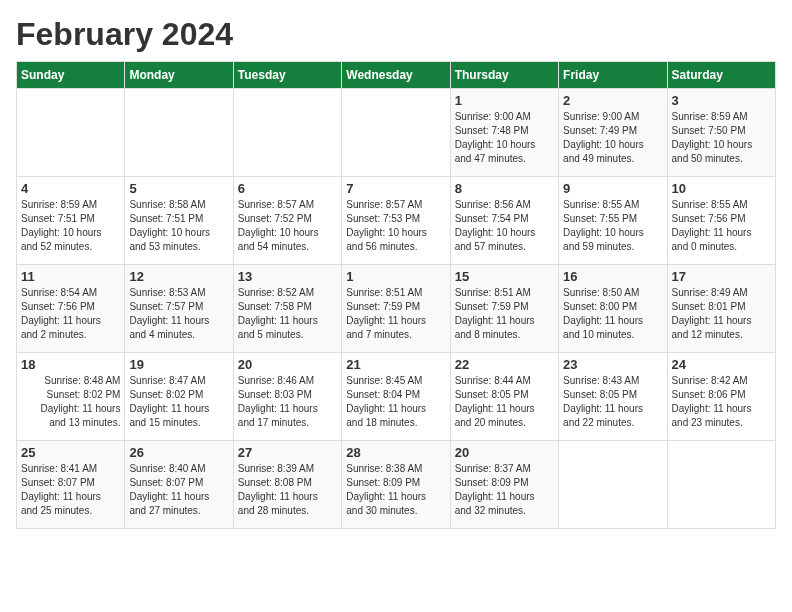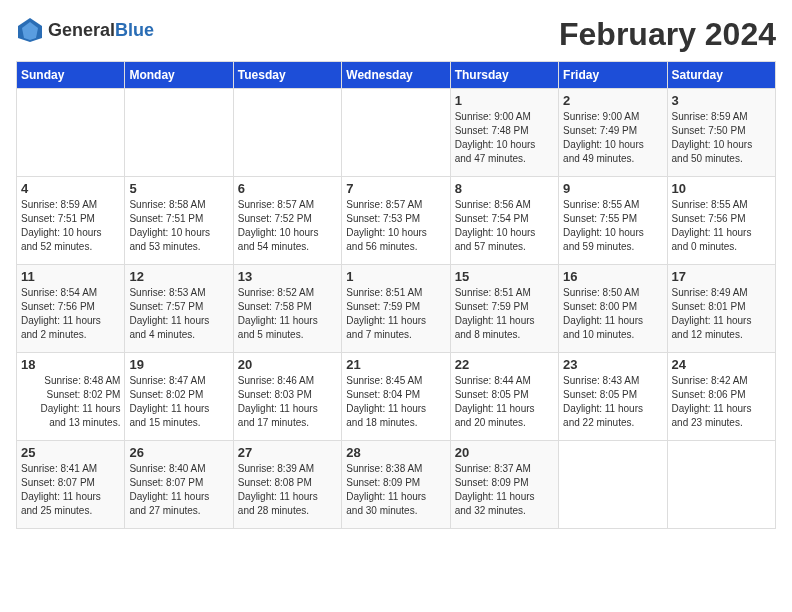--- a/index.html
+++ b/index.html
@@ -46,21 +46,21 @@
     .location-title {
       font-size: 14px;
       color: #555;
     }
     table {
       width: 100%;
       border-collapse: collapse;
       table-layout: fixed;
     }
     thead tr th {
-      background-color: #1d4ed8;
+      background-color: #15803d;
       color: #fff;
       font-size: 12px;
       font-weight: bold;
       padding: 6px 4px;
       text-align: left;
       border: 1px solid #ddd;
     }
     tbody tr td {
       vertical-align: top;
       border: 1px solid #ddd;
@@ -86,29 +86,20 @@
       color: #333;
     }
     .empty-cell {
       background: #fff !important;
     }
   </style>
 </head>
 <body>
 
 <div class="header">
-  <div class="logo">
-    <svg class="logo-icon" viewBox="0 0 28 28">
-      <polygon points="14,2 26,10 26,22 14,26 2,22 2,10" fill="#2a6db5"></polygon>
-      <polygon points="14,6 22,12 20,22 14,24 8,22 6,12" fill="#5a9de0"></polygon>
-    </svg>
-    <div>
-      <span class="logo-text-general">General</span><span class="logo-text-blue">Blue</span>
-    </div>
-  </div>
   <div class="title-block">
     <div class="month-title">February 2024</div>
   </div>
 </div>
 
 <table>
   <thead>
     <tr>
     <th>Sunday</th>
         <th>Monday</th>

